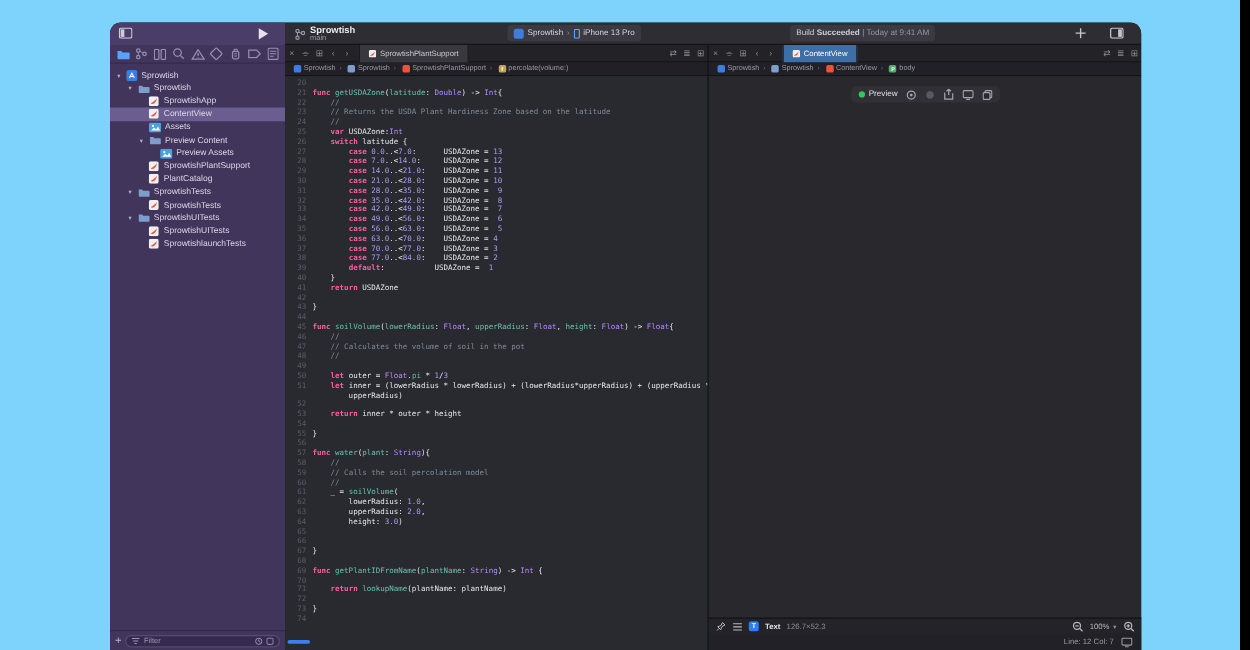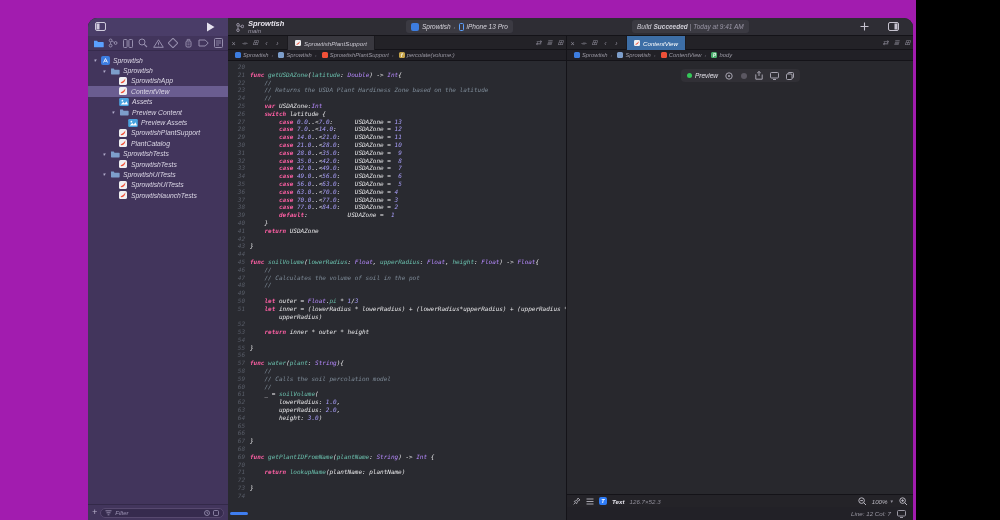--- a/index.html
+++ b/index.html
@@ -1,18 +1,18 @@
 <!DOCTYPE html>
 <html><head>
 <meta charset="utf-8">
 <style>
   html,body{margin:0;padding:0;background:#000;}
   *{box-sizing:border-box;}
-  #stage{position:relative;width:916px;height:520px;background:#a21caf;overflow:hidden;
-         font-family:"Liberation Sans",sans-serif;font-style:italic;-webkit-font-smoothing:antialiased;}
+  #stage{position:relative;width:992px;height:520px;background:#7dd3fc;overflow:hidden;
+         font-family:"Liberation Sans",sans-serif;-webkit-font-smoothing:antialiased;}
   .abs{position:absolute;}
   
   #window{left:88px;top:18px;width:825px;height:502px;background:#26252b;border-radius:9px 9px 0 0;overflow:hidden;}
   
   #toolbar{left:0;top:0;width:825px;height:18px;background:#2e2d34;border-bottom:1px solid #141318;}
   #toolbar-sidebar{left:0;top:0;width:140px;height:18px;background:#4a3d68;}
   .tbtn{display:flex;align-items:center;justify-content:center;color:#cfcbdc;}
   #proj-stack{left:160px;top:1px;height:16px;display:flex;flex-direction:column;justify-content:center;line-height:1;}
   #proj-name{font-size:7.5px;font-weight:bold;color:#e8e6ee;}
   #proj-branch{font-size:6px;color:#9a96a6;margin-top:1px;}

